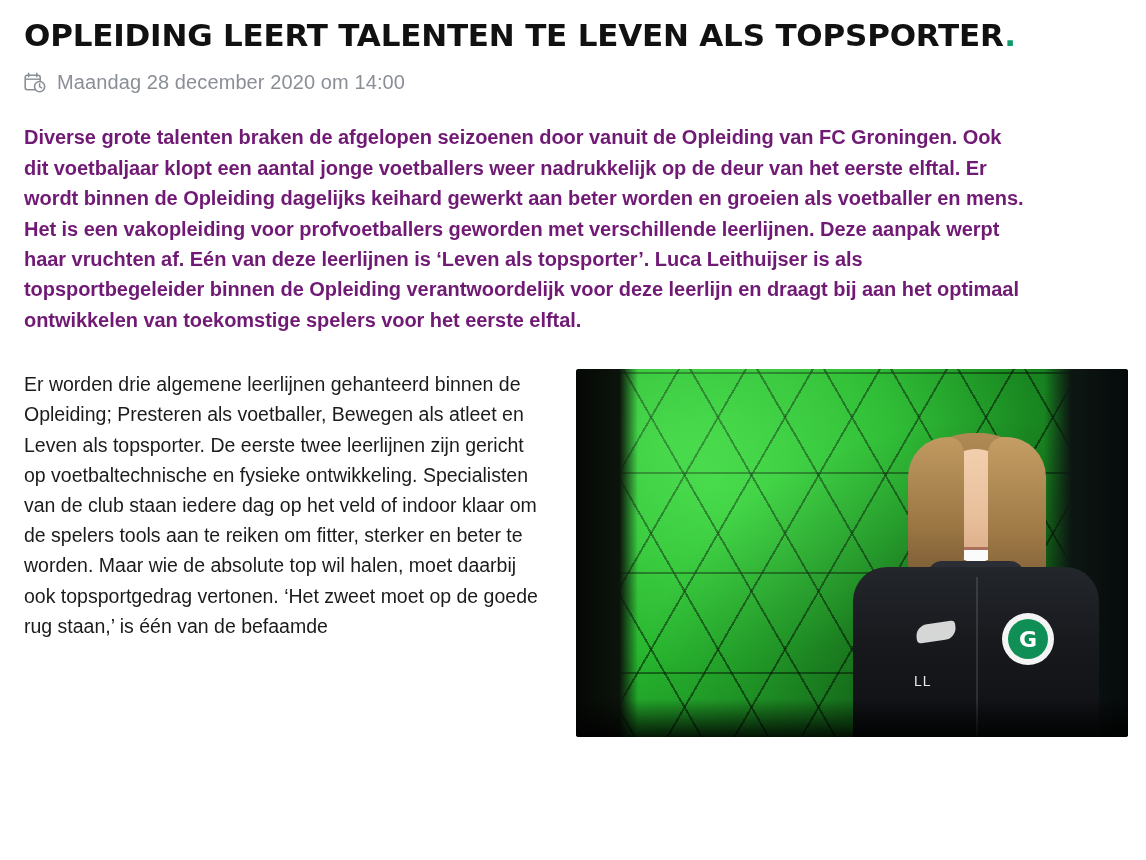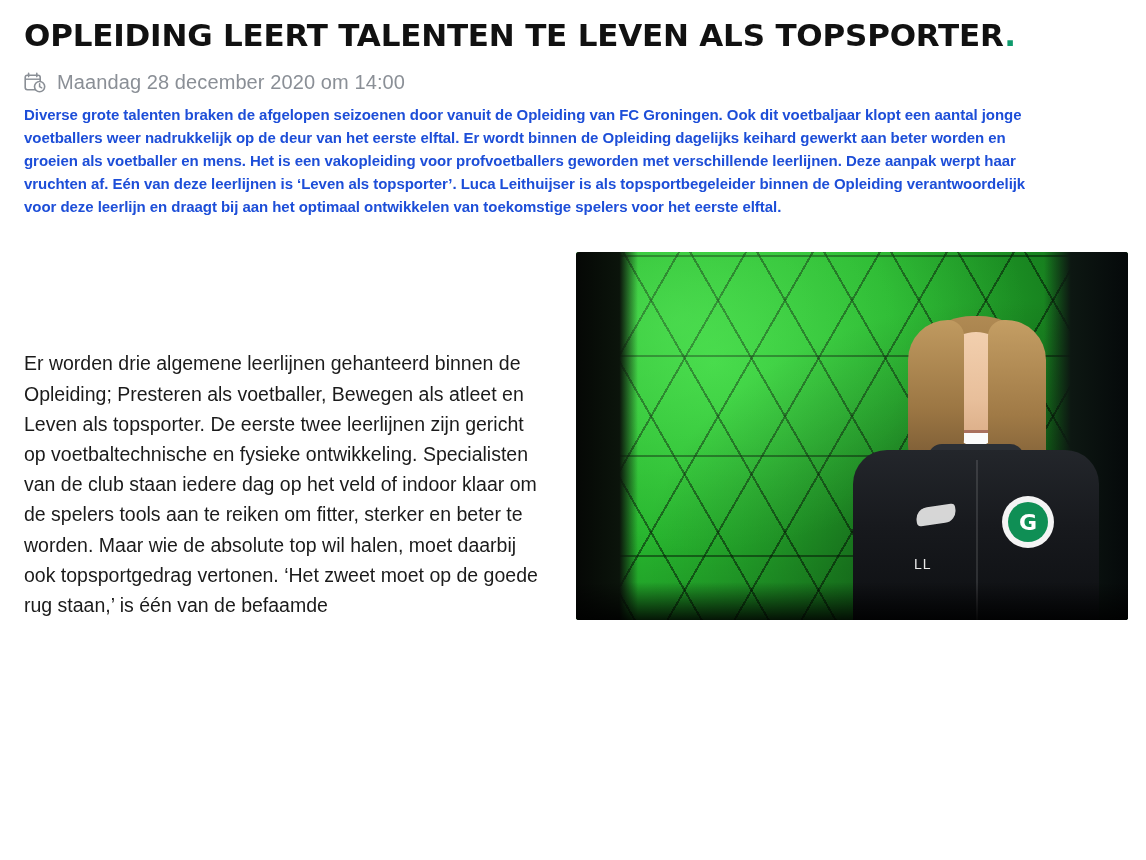--- a/index.html
+++ b/index.html
@@ -31,47 +31,47 @@
     margin: 0 0 18px 0;
     font-family: "DejaVu Sans", sans-serif;
   }
   .article-title .accent-dot {
     color: #0e9a6c;
   }
   .meta-row {
     display: flex;
     align-items: center;
     gap: 11px;
-    margin-bottom: 10px;
+    margin-bottom: 28px;
   }
   .calendar-icon {
     width: 22px;
     height: 22px;
     flex: 0 0 22px;
     position: relative;
     display: block;
   }
   .meta-date {
     font-size: 20px;
     color: #8a8f96;
     font-weight: 400;
     letter-spacing: 0.1px;
   }
   .lead-paragraph {
-    font-size: 15px;
+    font-size: 20px;
     line-height: 1.52;
     font-weight: 700;
-    color: #1d4ed8;
+    color: #701a75;
     margin: 0 0 34px 0;
     letter-spacing: -0.05px;
   }
   .body-columns {
     display: flex;
     gap: 36px;
-    align-items: flex-end;
+    align-items: flex-start;
   }
   .body-text {
     flex: 0 0 516px;
     font-size: 19.5px;
     line-height: 1.55;
     color: #1b1b1b;
     font-weight: 400;
   }
   .body-text p {
     margin: 0;

